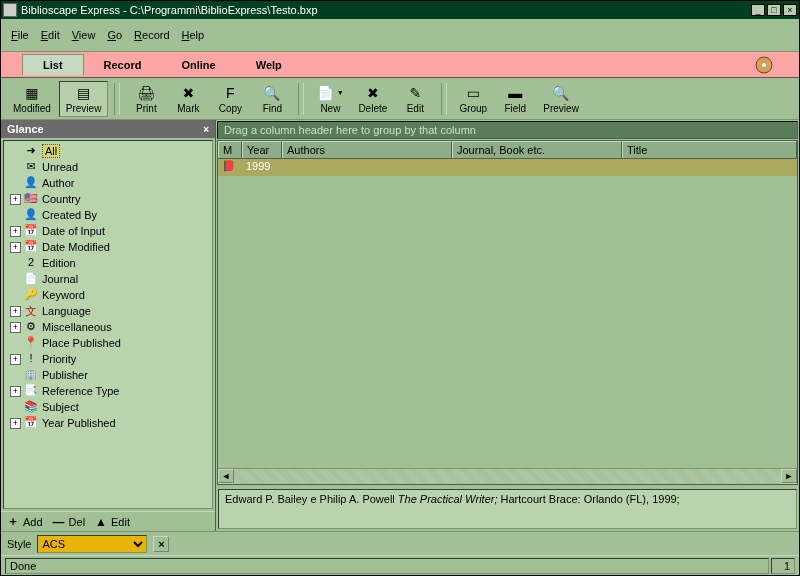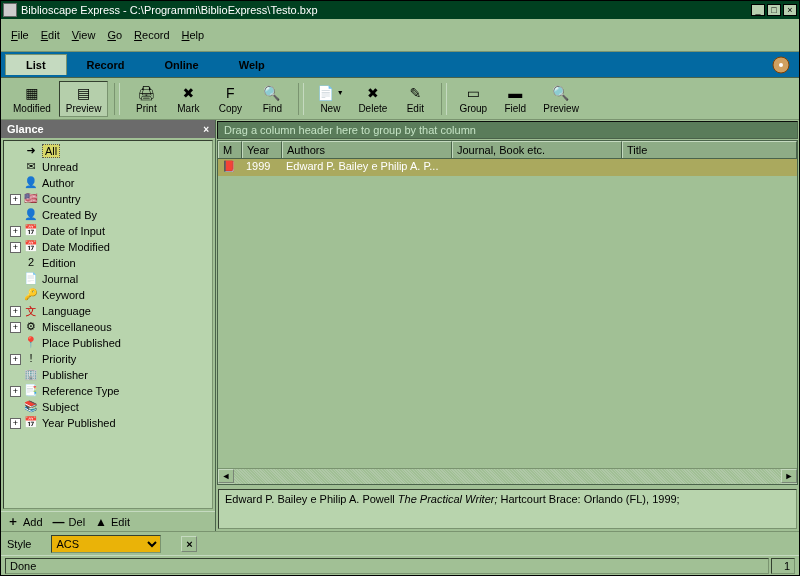--- a/index.html
+++ b/index.html
@@ -10,21 +10,21 @@
 .titlebar { background: #004020; color: #fff; height: 18px; display: flex; align-items: center; padding: 0 2px; }
 .titlebar .appicon { width: 14px; height: 14px; background: #ccc; margin-right: 4px; border: 1px solid #666; }
 .titlebar .title { flex: 1; font-weight: normal; }
 .titlebar .winbtns { display: flex; gap: 2px; }
 .titlebar .winbtn { width: 14px; height: 12px; background: #b8d0b0; border: 1px solid #000; color: #000; font-size: 9px; line-height: 10px; text-align: center; cursor: pointer; }
 
 .menubar { background: #a1c095; height: 18px; display: flex; align-items: center; padding: 16px 4px; border-bottom: 1px solid #7a9470; }
 .menubar .menuitem { padding: 2px 6px; cursor: pointer; }
 .menubar .menuitem u { text-decoration: underline; }
 
-.tabrow { background: #0369a1; height: 26px; display: flex; align-items: center; border-bottom: 1px solid #4a634a; padding: 0 4px; }
+.tabrow { background: #fca5a5; height: 26px; display: flex; align-items: center; border-bottom: 1px solid #4a634a; padding: 0 21px; }
 .tabrow .tab { padding: 4px 20px; font-weight: bold; cursor: pointer; }
 .tabrow .tab.active { background: #c5dac0; border: 1px solid #7a9470; border-bottom: none; }
 .tabrow .spacer { flex: 1; }
 .tabrow .cdicon { width: 20px; height: 20px; margin-right: 4px; }
 
 .toolbar { background: #a1c095; height: 42px; display: flex; align-items: center; padding: 2px 6px; border-bottom: 1px solid #7a9470; gap: 2px; }
 .tbtn { display: flex; flex-direction: column; align-items: center; justify-content: center; padding: 2px 6px; cursor: pointer; min-width: 40px; }
 .tbtn .ticon { width: 18px; height: 18px; display: flex; align-items: center; justify-content: center; font-size: 14px; }
 .tbtn .tlabel { font-size: 10px; margin-top: 1px; }
 .tbtn.active { border: 1px inset #7a9470; background: #b5cfab; }
@@ -39,21 +39,21 @@
 .tree { flex: 1; background: #b8d4ad; border: 1px inset #7a9470; margin: 2px; overflow: auto; padding: 2px; }
 .tree-item { display: flex; align-items: center; height: 16px; padding-left: 4px; cursor: pointer; white-space: nowrap; }
 .tree-item .exp { width: 11px; height: 11px; border: 1px solid #666; background: #fff; font-size: 9px; line-height: 9px; text-align: center; margin-right: 2px; cursor: pointer; }
 .tree-item .noexp { width: 13px; }
 .tree-item .ticon2 { width: 16px; height: 14px; margin-right: 3px; font-size: 11px; text-align: center; }
 .tree-item.selected .lbl { background: #d8d868; border: 1px dotted #555; padding: 0 2px; }
 .sidebtns { height: 20px; border-top: 1px solid #c5dac0; display: flex; align-items: center; padding: 0 6px; gap: 10px; }
 .sidebtn { display: flex; align-items: center; gap: 4px; cursor: pointer; font-size: 11px; }
 .sidebtn .sym { font-weight: bold; font-size: 12px; }
 
-.stylerow { height: 24px; display: flex; align-items: center; padding: 10px 6px; gap: 20px; border-top: 1px solid #7a9470; background: #a1c095; }
+.stylerow { height: 24px; display: flex; align-items: center; padding: 10px 6px; gap: 6px; border-top: 1px solid #7a9470; background: #a1c095; }
 .stylerow select { flex: 0 0 auto; width: 110px; background: #eab308; border: 1px inset #7a9470; height: 18px; font-size: 11px; }
 .stylerow .xbtn { width: 16px; height: 16px; border: 1px outset #c5dac0; text-align: center; line-height: 14px; cursor: pointer; font-weight: bold; }
 
 .content { flex: 1; display: flex; flex-direction: column; background: #a1c095; min-width: 0; }
 .grouphint { background: #5a7c5a; color: #c5e3c5; height: 18px; padding: 2px 6px; border: 1px inset #4a634a; margin: 1px; font-size: 11px; }
 .gridwrap { flex: 1; display: flex; flex-direction: column; margin: 0 1px; border: 1px solid #4a634a; background: #a1c095; min-height: 0; }
 .gridhdr { display: flex; background: #88a880; height: 18px; border-bottom: 1px solid #4a634a; }
 .gridhdr .col { border-right: 1px solid #4a634a; border-top: 1px solid #c5dac0; border-left: 1px solid #c5dac0; padding: 2px 4px; background: #8eac86; white-space: nowrap; overflow: hidden; }
 .gridbody { flex: 1; overflow: hidden; }
 .gridrow { display: flex; height: 17px; }
@@ -284,21 +284,20 @@
           <div class="col c-m">M</div>
           <div class="col c-yr">Year</div>
           <div class="col c-au">Authors</div>
           <div class="col c-jr">Journal, Book etc.</div>
           <div class="col c-ti">Title</div>
         </div>
         <div class="gridbody" id="gridbody">
             <div class="gridrow sel">
               <div class="cell c-m">📕</div>
               <div class="cell c-yr">1999</div>
-              <div class="cell c-au">Edward P. Bailey e Philip A. P...</div>
               <div class="cell c-jr"></div>
             </div>
           </div>
         <div class="hscroll">
           <div class="arrow">◄</div>
           <div class="track"></div>
           <div class="arrow">►</div>
         </div>
       </div>
       <div class="citation">

